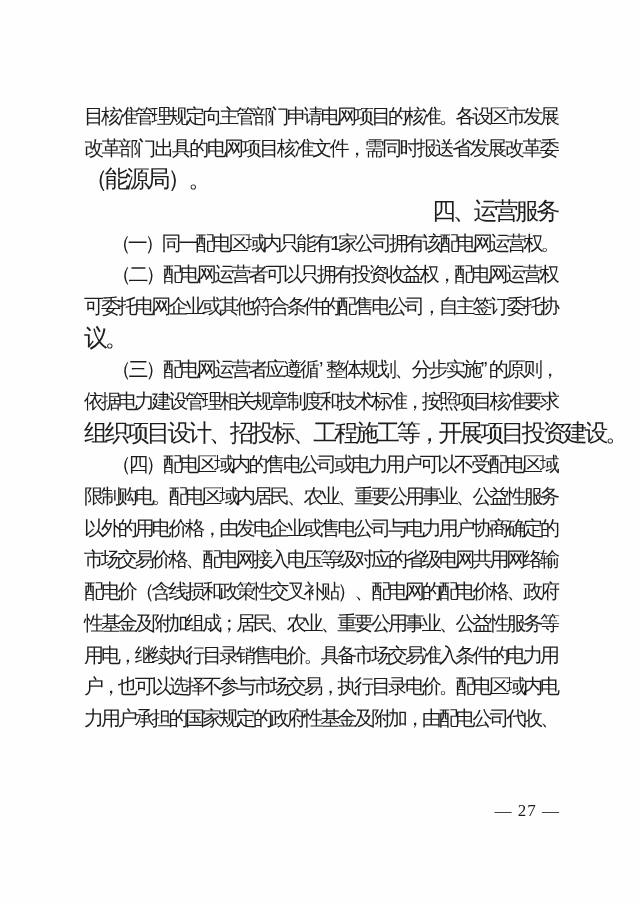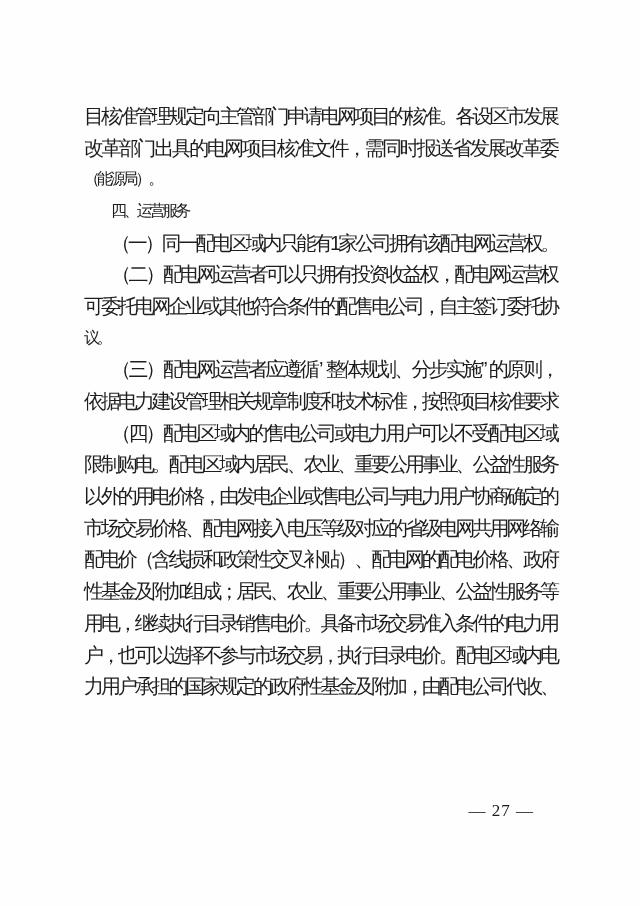--- a/index.html
+++ b/index.html
@@ -46,35 +46,36 @@
   .jline .c.n {
     flex-basis: 8.4px;
     width: 8.4px;
   }
   .jline .indent {
     flex: 0 0 27px;
     width: 27px;
   }
   
   .pline {
-    font-size: 16px;
+    font-size: 24px;
     letter-spacing: -3.15px;
     line-height: 31.7px;
     white-space: nowrap;
   }
   .pline.ind {
     padding-left: 27px;
+    text-align: right;
   }
   .heading {
     font-weight: 500;
   }
   .page-number {
     position: absolute;
     top: 801px;
-    right: 106px;
+    right: 80px;
     font-family: "Liberation Serif", "DejaVu Serif", serif;
     font-size: 17px;
     letter-spacing: 1px;
     color: #1d1d1d;
     white-space: nowrap;
   }
 </style>
 </head>
 <body>
 
@@ -284,20 +285,21 @@
         <span class="c">，</span>
         <span class="c">按</span>
         <span class="c">照</span>
         <span class="c">项</span>
         <span class="c">目</span>
         <span class="c">核</span>
         <span class="c">准</span>
         <span class="c">要</span>
         <span class="c">求</span>
       </div>
+      <div class="line pline">组织项目设计、招投标、工程施工等，开展项目投资建设。</div>
       <div class="line jline">
         <span class="indent"></span>
         <span class="c">（</span>
         <span class="c">四</span>
         <span class="c">）</span>
         <span class="c">配</span>
         <span class="c">电</span>
         <span class="c">区</span>
         <span class="c">域</span>
         <span class="c">内</span>

